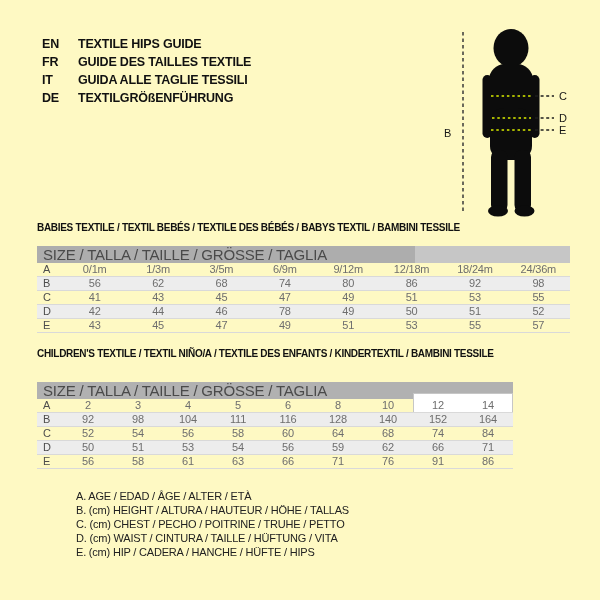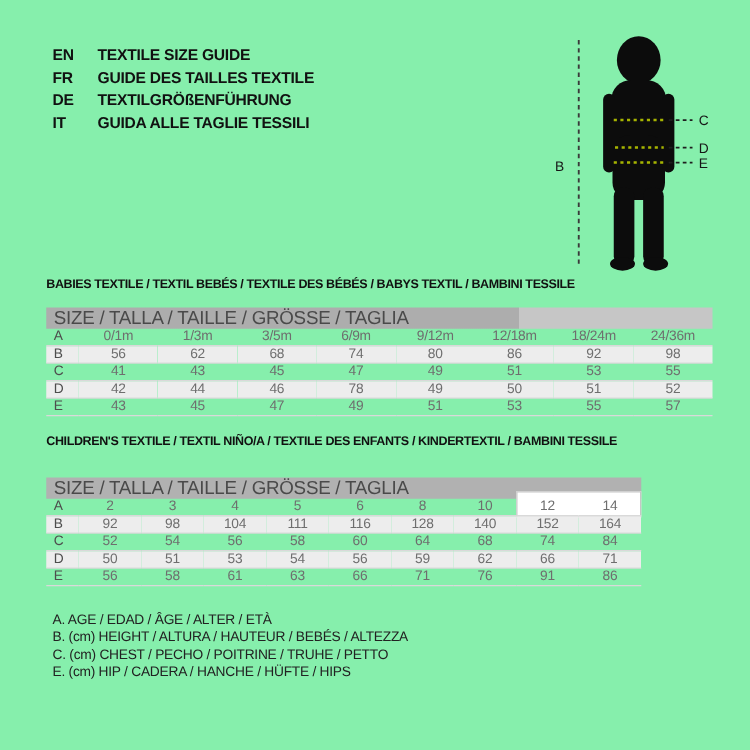--- a/index.html
+++ b/index.html
@@ -1,16 +1,16 @@
 <!DOCTYPE html>
 <html><head>
 <meta charset="utf-8">
 <style>
   html,body{margin:0;padding:0;background:#fff;}
-  #page{position:relative;width:600px;height:600px;background:#86efac;
+  #page{position:relative;width:600px;height:600px;background:#fef9c3;
         font-family:"Liberation Sans",sans-serif;color:#1a1a1a;overflow:hidden;}
 
   
   .langs{position:absolute;left:42px;top:35px;font-size:12.5px;font-weight:bold;
          letter-spacing:-0.2px;color:#111;}
   .lang-row{display:flex;height:18px;line-height:18px;}
   .lang-code{width:36px;}
 
   
   .sec-title{position:absolute;font-size:10px;font-weight:bold;letter-spacing:-0.3px;
@@ -27,52 +27,52 @@
   table.size-table td{height:13px;line-height:13px;font-size:11px;color:#6e6e6e;text-align:center;
                       padding:0;border-bottom:1px solid #d9d9d9;letter-spacing:-0.2px;overflow:hidden;}
   table.size-table td.rowlabel{text-align:left;padding-left:6px;color:#4d4d4d;}
   table.size-table tr:nth-child(even) td{background:#ededed;}
 
   
   .hl-box{position:absolute;background:#ffffff;border:1px solid #c6c6c6;z-index:2;box-sizing:border-box;}
 
   
   .legend{position:absolute;left:42px;top:489px;font-size:11px;color:#222;letter-spacing:-0.2px;}
-  .legend-item{height:14px;line-height:14px;white-space:nowrap;}
+  .legend-item{height:14px;line-height:14px;white-space:nowrap;margin-left:34px;}
 
   
   .figure{position:absolute;left:428px;top:12px;width:172px;height:212px;}
   .figure text{font-family:"Liberation Sans",sans-serif;font-size:11px;fill:#161616;}
 </style>
 </head>
 <body>
 
 <div id="page">
 
   <div class="langs">
 
       <div class="lang-row">
         <span class="lang-code">EN</span>
-        <span class="lang-label">TEXTILE SIZE GUIDE</span>
+        <span class="lang-label">TEXTILE HIPS GUIDE</span>
       </div>
 
 
       <div class="lang-row">
         <span class="lang-code">FR</span>
         <span class="lang-label">GUIDE DES TAILLES TEXTILE</span>
       </div>
 
       <div class="lang-row">
+        <span class="lang-code">IT</span>
+        <span class="lang-label">GUIDA ALLE TAGLIE TESSILI</span>
+      </div>
+
+      <div class="lang-row">
         <span class="lang-code">DE</span>
         <span class="lang-label">TEXTILGRÖßENFÜHRUNG</span>
-      </div>
-
-      <div class="lang-row">
-        <span class="lang-code">IT</span>
-        <span class="lang-label">GUIDA ALLE TAGLIE TESSILI</span>
       </div>
     </div>
 
   <svg class="figure" viewBox="0 0 172 212" width="172" height="212">
     <g fill="#0c0c0c">
       <ellipse cx="83" cy="36" rx="17.5" ry="19"></ellipse>
       <rect x="61" y="52" width="44" height="64" rx="16"></rect>
       <rect x="62" y="96" width="42" height="52" rx="14"></rect>
       <rect x="54.5" y="63" width="9.5" height="63" rx="4.7"></rect>
       <rect x="102" y="63" width="9.5" height="63" rx="4.7"></rect>
@@ -248,21 +248,22 @@
           <td>91</td>
           <td>86</td>
         </tr>
       </tbody>
     </table>
 
   <div class="legend">
 
       <div class="legend-item">A. AGE / EDAD / ÂGE / ALTER / ETÀ</div>
 
-      <div class="legend-item">B. (cm) HEIGHT / ALTURA / HAUTEUR / BEBÉS / ALTEZZA</div>
+      <div class="legend-item">B. (cm) HEIGHT / ALTURA / HAUTEUR / HÖHE / TALLAS</div>
 
       <div class="legend-item">C. (cm) CHEST / PECHO / POITRINE / TRUHE / PETTO</div>
 
+      <div class="legend-item">D. (cm) WAIST / CINTURA / TAILLE / HÜFTUNG / VITA</div>
 
       <div class="legend-item">E. (cm) HIP / CADERA / HANCHE / HÜFTE / HIPS</div>
     </div>
 
 </div>
 
 </body></html>

